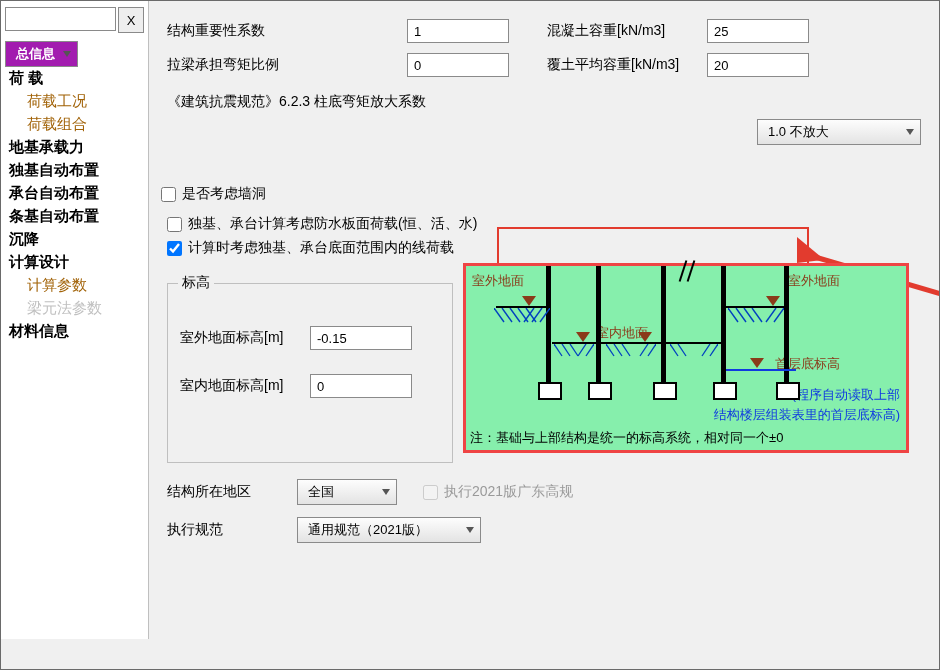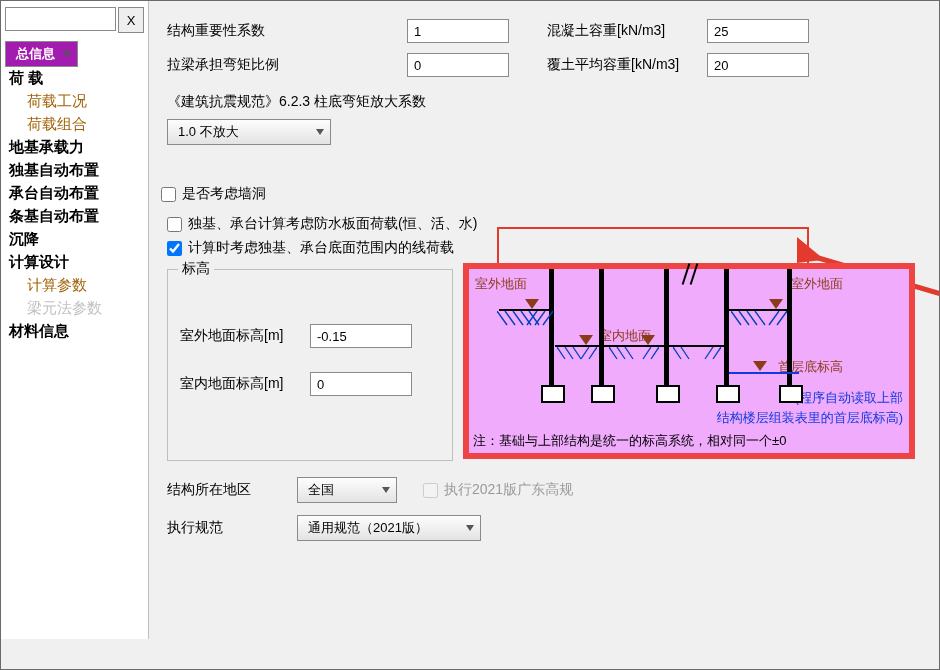--- a/index.html
+++ b/index.html
@@ -26,23 +26,23 @@
   .col2{display:flex}
   .colA{width:380px}
   .colB{flex:1}
   .sec-title{font-size:14px;margin:6px 0 8px 0}
   .chk{display:flex;align-items:center;margin:6px 0;font-size:14px}
   .chk input{width:15px;height:15px;margin:0 6px 0 0}
   .sel{height:24px;border:1px solid #8a8a8a;background:linear-gradient(#fdfdfd,#e3e3e3);padding:0 22px 0 10px;font-size:13px;position:relative;display:inline-flex;align-items:center}
   .sel:after{content:"";position:absolute;right:6px;top:9px;border-left:4px solid transparent;border-right:4px solid transparent;border-top:6px solid #555}
   .redbox{position:absolute;border:2px solid #e23b2e;pointer-events:none}
   .arrow{position:absolute;pointer-events:none}
-  .group{border:1px solid #bfbfbf;padding:12px 12px 8px 12px;margin-top:6px;position:relative}
+  .group{border:1px solid #bfbfbf;padding:0 12px 8px 12px;margin-top:20px;position:relative}
   .group .gt{position:absolute;top:-10px;left:10px;background:#f0f0f0;padding:0 4px;font-size:14px}
-  .diagram{border:6px solid #ef4444;background:#f0abfc;width:440px;height:184px;position:relative;font-size:13px}
+  .diagram{border:3px solid #ef4444;background:#86efac;width:440px;height:184px;position:relative;font-size:13px}
   
   .gl{position:absolute;background:#000}
   .dtxt{position:absolute;font-size:13px;white-space:nowrap}
   .brown{color:#8a3b1a}
   .blue{color:#103ae0}
   .foot{width:20px;height:14px;border:2px solid #000;background:#fff;position:absolute}
   .hatch{position:absolute}
   .tri{position:absolute;width:0;height:0;border-left:7px solid transparent;border-right:7px solid transparent;border-top:10px solid #8a3b1a}
   .break{position:absolute;width:16px;height:20px}
   .break:before,.break:after{content:"";position:absolute;width:2px;height:22px;background:#000;transform:rotate(18deg)}
@@ -83,21 +83,21 @@
           <div class="row">
             <div class="lblr">覆土平均容重[kN/m3]</div>
             <input class="txt" value="20" style="">
           </div>
         </div>
       </div>
 
       <div class="col2">
         <div class="colB">
           <div class="sec-title" style="text-align:left">《建筑抗震规范》6.2.3 柱底弯矩放大系数</div>
-          <div style="text-align:left;">
+          <div style="text-align:right;">
             <div class="sel" style="width:130px">
                 <span>1.0   不放大</span>
               </div>
           </div>
           <div style="height:34px"></div>
           <label class="chk" style="position:relative;left:-6px">
               <input type="checkbox" style="">
               <span>是否考虑墙洞</span>
             </label>
         </div>

